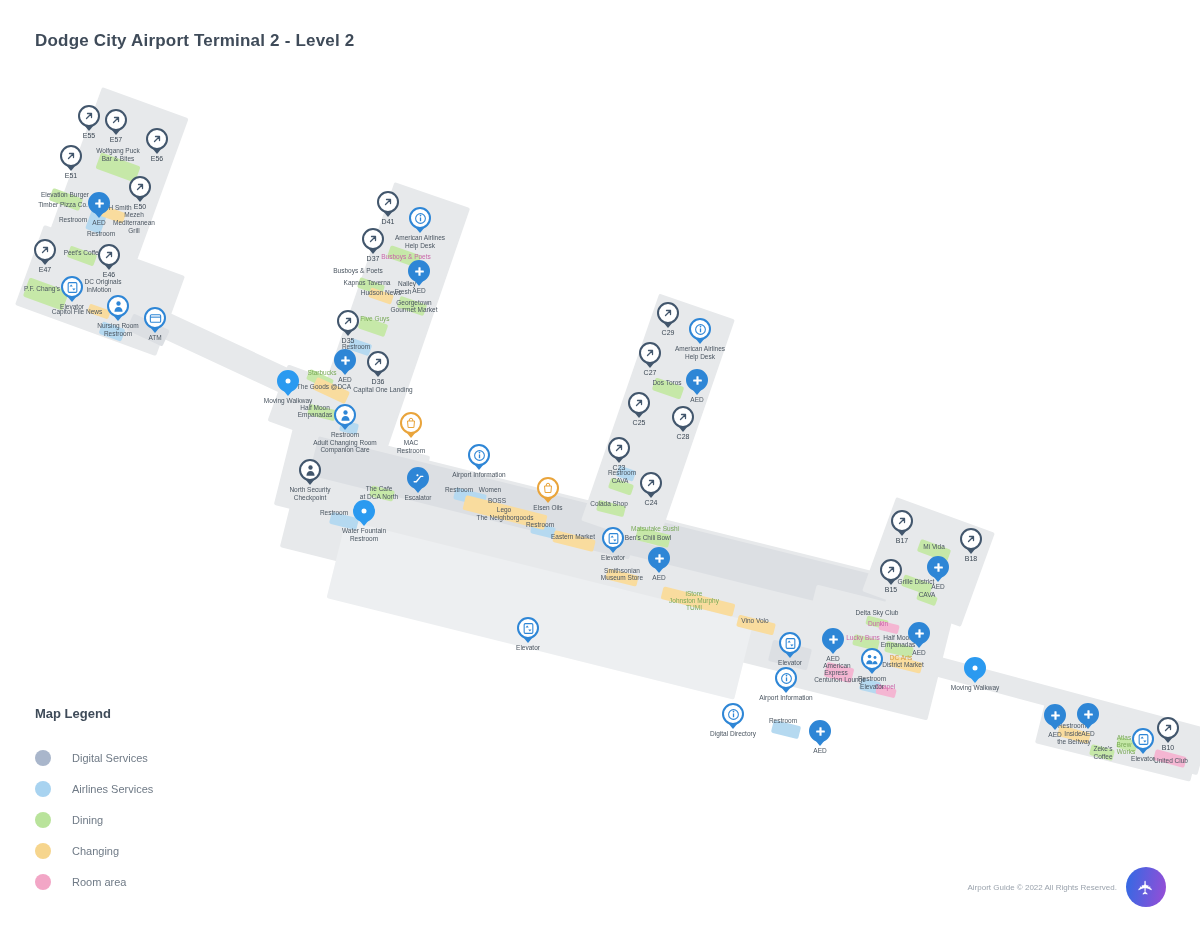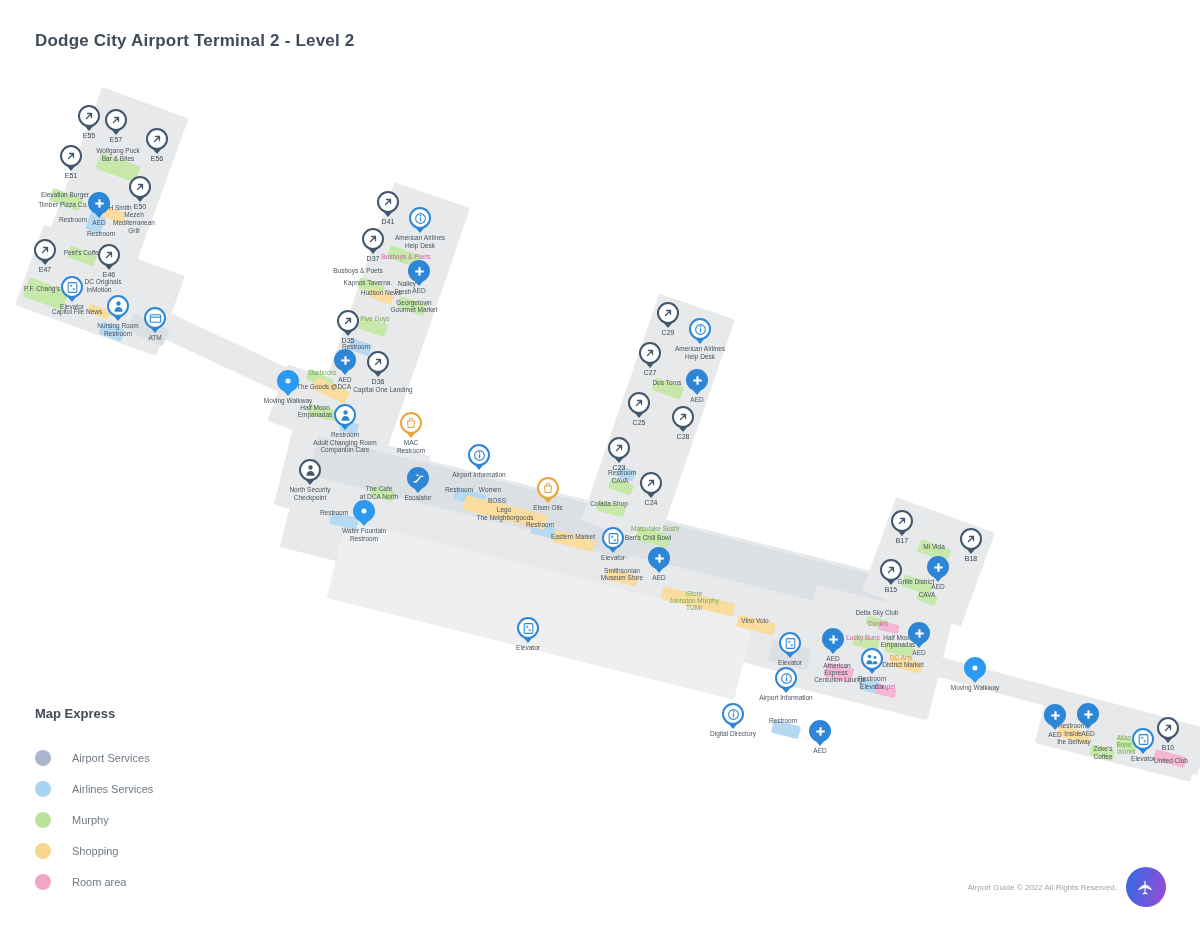--- a/index.html
+++ b/index.html
@@ -827,37 +827,37 @@
       </div>
       <div class="pt"></div>
       <div class="cap">
         <div>Elsen Oils</div>
       </div>
     </div>
   </div>
 <div id="page-title">Dodge City Airport Terminal 2 - Level 2</div>
 
 <div id="legend">
-  <div id="legend-title">Map Express</div>
+  <div id="legend-title">Map Legend</div>
   <div id="legend-items">
       <div class="lrow">
         <span class="ldot" style="background:#a9b6cb"></span>
-        <span class="llab">Airport Services</span>
+        <span class="llab">Digital Services</span>
       </div>
       <div class="lrow">
         <span class="ldot" style="background:#a8d3f0"></span>
         <span class="llab">Airlines Services</span>
       </div>
       <div class="lrow">
         <span class="ldot" style="background:#b9e39b"></span>
-        <span class="llab">Murphy</span>
+        <span class="llab">Dining</span>
       </div>
       <div class="lrow">
         <span class="ldot" style="background:#f6d58d"></span>
-        <span class="llab">Shopping</span>
+        <span class="llab">Changing</span>
       </div>
       <div class="lrow">
         <span class="ldot" style="background:#f2a6c6"></span>
         <span class="llab">Room area</span>
       </div>
     </div>
 </div>
 
 <div id="copyright">Airport Guide © 2022 All Rights Reserved.</div>
 <div id="logo">

